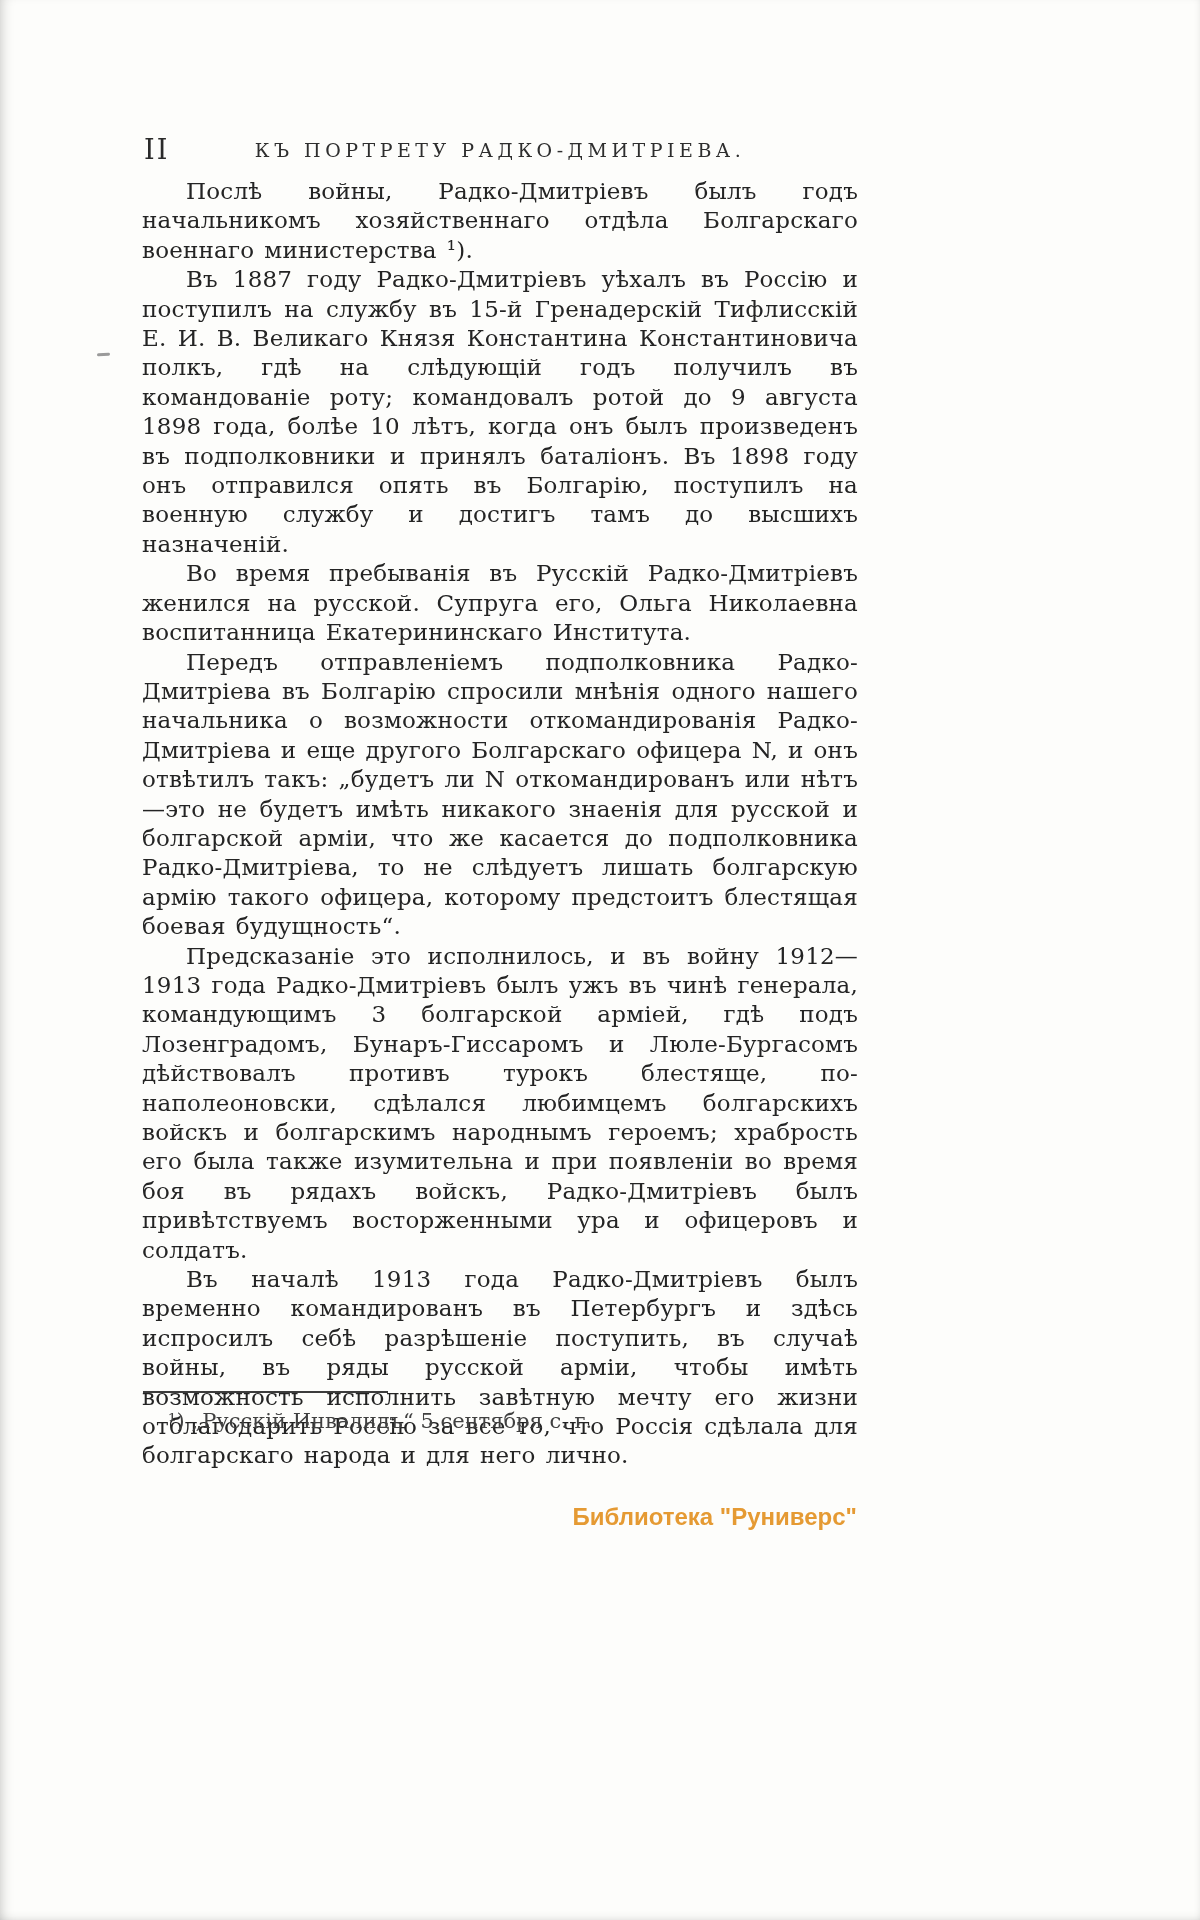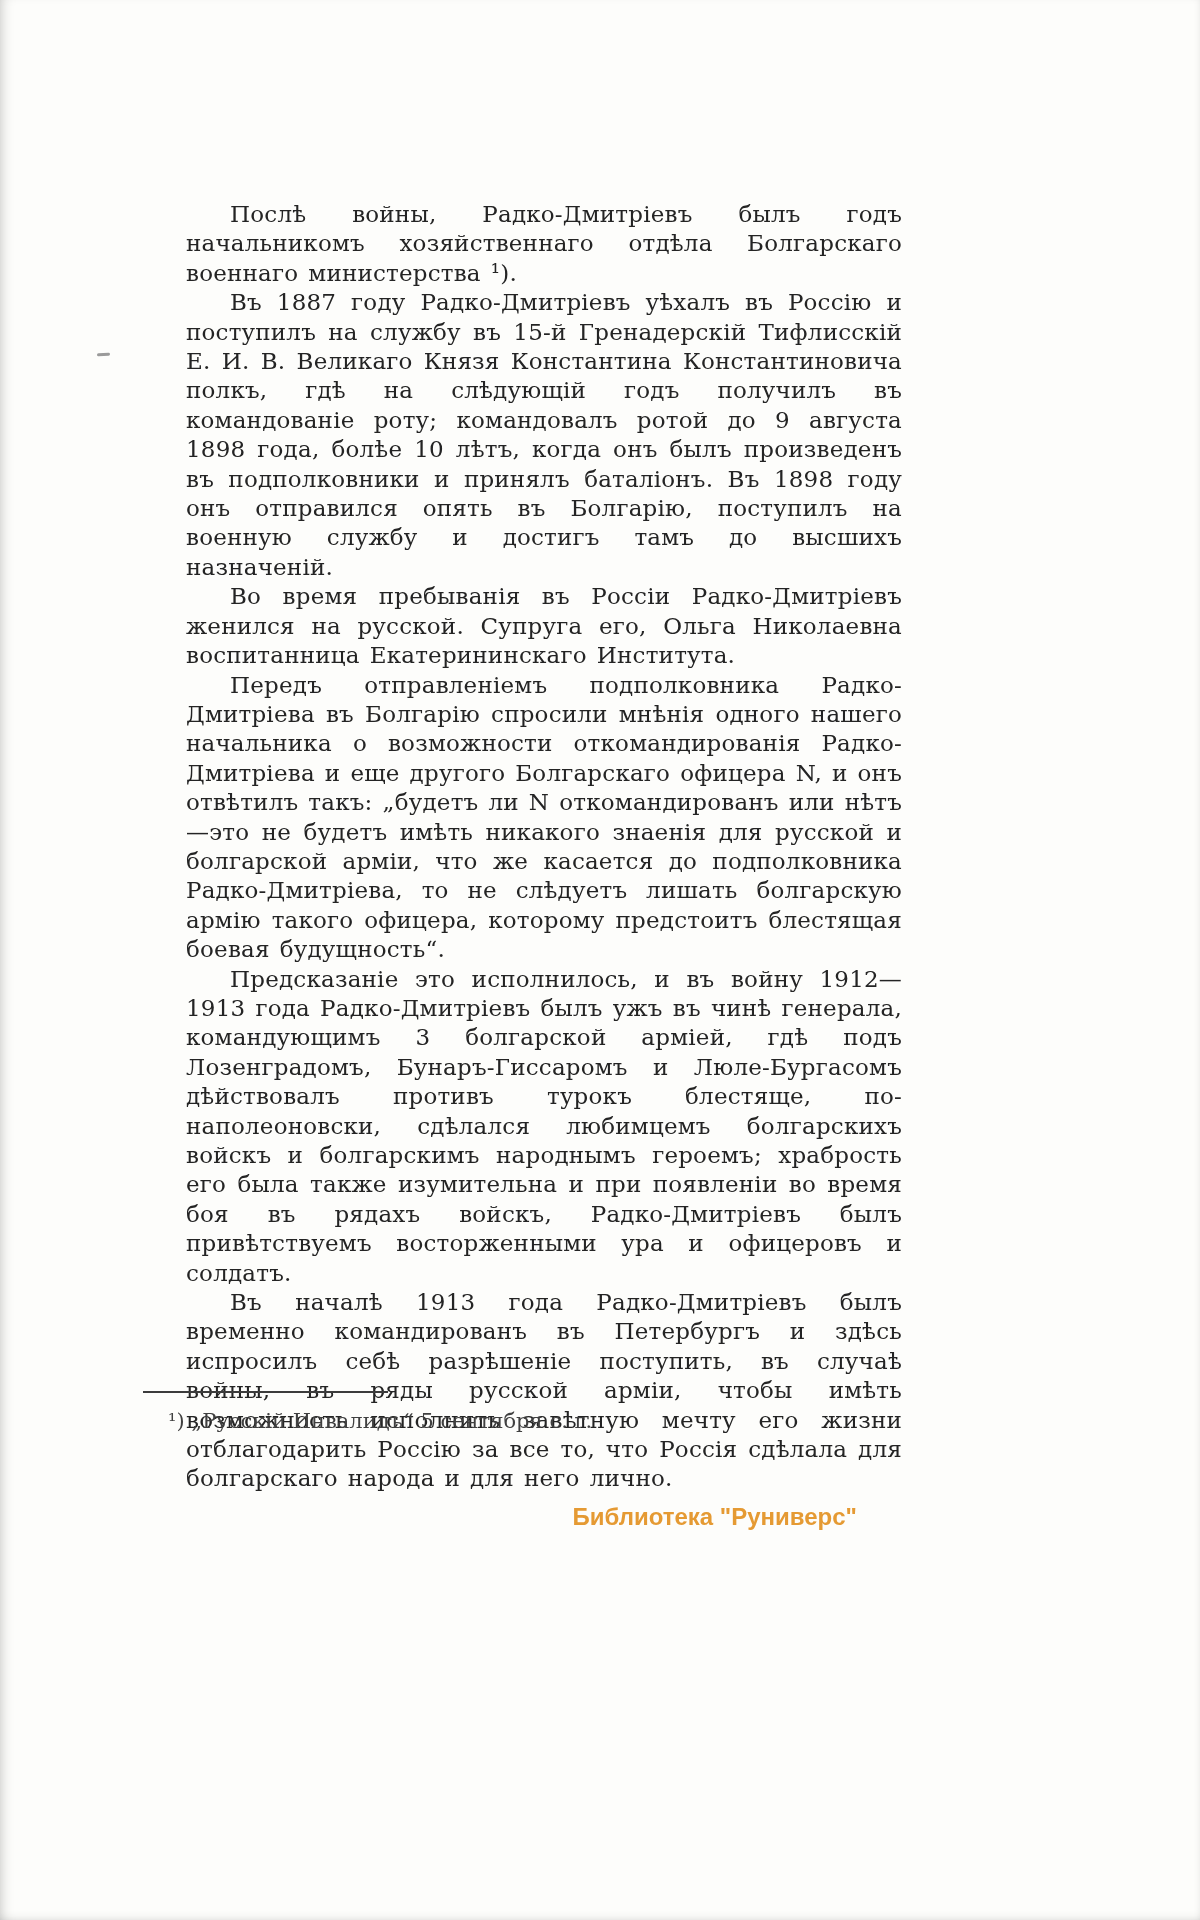--- a/index.html
+++ b/index.html
@@ -42,30 +42,29 @@
     padding-top: 5px;
     font-size: 19px;
     letter-spacing: 4.5px;
     color: #2e2e2e;
     white-space: nowrap;
   }
 
   
   .text-block {
     position: absolute;
-    top: 200px;
+    top: 177px;
     left: 142px;
     width: 716px;
     font-size: 23px;
     line-height: 29.4px;
     text-align: justify;
     letter-spacing: 0.2px;
     word-spacing: 2.5px;
     color: #242424;
-    margin-left: 44px;
   }
   .para {
     margin: 0;
     text-indent: 44px;
   }
 
   
   .footnote-rule {
     position: absolute;
     left: 143px;
@@ -108,27 +107,31 @@
     font-weight: bold;
     color: #e59a33;
     white-space: nowrap;
   }
 </style>
 </head>
 <body>
 
 <div class="page">
 
+  <div class="header">
+    <span class="page-number">II</span>
+    <div class="running-title">КЪ ПОРТРЕТУ РАДКО-ДМИТРІЕВА.</div>
+  </div>
 
   <div class="scan-artifact"></div>
 
   <div class="text-block">
     <p class="para">Послѣ войны, Радко-Дмитріевъ былъ годъ начальникомъ хозяйственнаго отдѣла Болгарскаго военнаго министерства ¹).</p>
     <p class="para">Въ 1887 году Радко-Дмитріевъ уѣхалъ въ Россію и поступилъ на службу въ 15-й Гренадерскій Тифлисскій Е. И. В. Великаго Князя Константина Константиновича полкъ, гдѣ на слѣдующій годъ получилъ въ командованіе роту; командовалъ ротой до 9 августа 1898 года, болѣе 10 лѣтъ, когда онъ былъ произведенъ въ подполковники и принялъ баталіонъ. Въ 1898 году онъ отправился опять въ Болгарію, поступилъ на военную службу и достигъ тамъ до высшихъ назначеній.</p>
-    <p class="para">Во время пребыванія въ Россіи Радко-Дмитріевъ женился на русской. Супруга его, Ольга Николаевна воспитанница Екатерининскаго Института.</p>
+    <p class="para">Во время пребыванія въ Русскій Радко-Дмитріевъ женился на русской. Супруга его, Ольга Николаевна воспитанница Екатерининскаго Института.</p>
     <p class="para">Передъ отправленіемъ подполковника Радко-Дмитріева въ Болгарію спросили мнѣнія одного нашего начальника о возможности откомандированія Радко-Дмитріева и еще другого Болгарскаго офицера N, и онъ отвѣтилъ такъ: „будетъ ли N откомандированъ или нѣтъ—это не будетъ имѣть никакого знаенія для русской и болгарской арміи, что же касается до подполковника Радко-Дмитріева, то не слѣдуетъ лишать болгарскую армію такого офицера, которому предстоитъ блестящая боевая будущность“.</p>
     <p class="para">Предсказаніе это исполнилось, и въ войну 1912—1913 года Радко-Дмитріевъ былъ ужъ въ чинѣ генерала, командующимъ 3 болгарской арміей, гдѣ подъ Лозенградомъ, Бунаръ-Гиссаромъ и Люле-Бургасомъ дѣйствовалъ противъ турокъ блестяще, по-наполеоновски, сдѣлался любимцемъ болгарскихъ войскъ и болгарскимъ народнымъ героемъ; храбрость его была также изумительна и при появленіи во время боя въ рядахъ войскъ, Радко-Дмитріевъ былъ привѣтствуемъ восторженными ура и офицеровъ и солдатъ.</p>
     <p class="para">Въ началѣ 1913 года Радко-Дмитріевъ былъ временно командированъ въ Петербургъ и здѣсь испросилъ себѣ разрѣшеніе поступить, въ случаѣ войны, въ ряды русской арміи, чтобы имѣть возможность исполнить завѣтную мечту его жизни отблагодарить Россію за все то, что Россія сдѣлала для болгарскаго народа и для него лично.</p>
   </div>
 
   <div class="footnote-rule"></div>
 
   <div class="footnote">¹) „Русскій Инвалидъ“ 5 сентября с. г.</div>
 
   <div class="watermark">Библиотека "Руниверс"</div>

